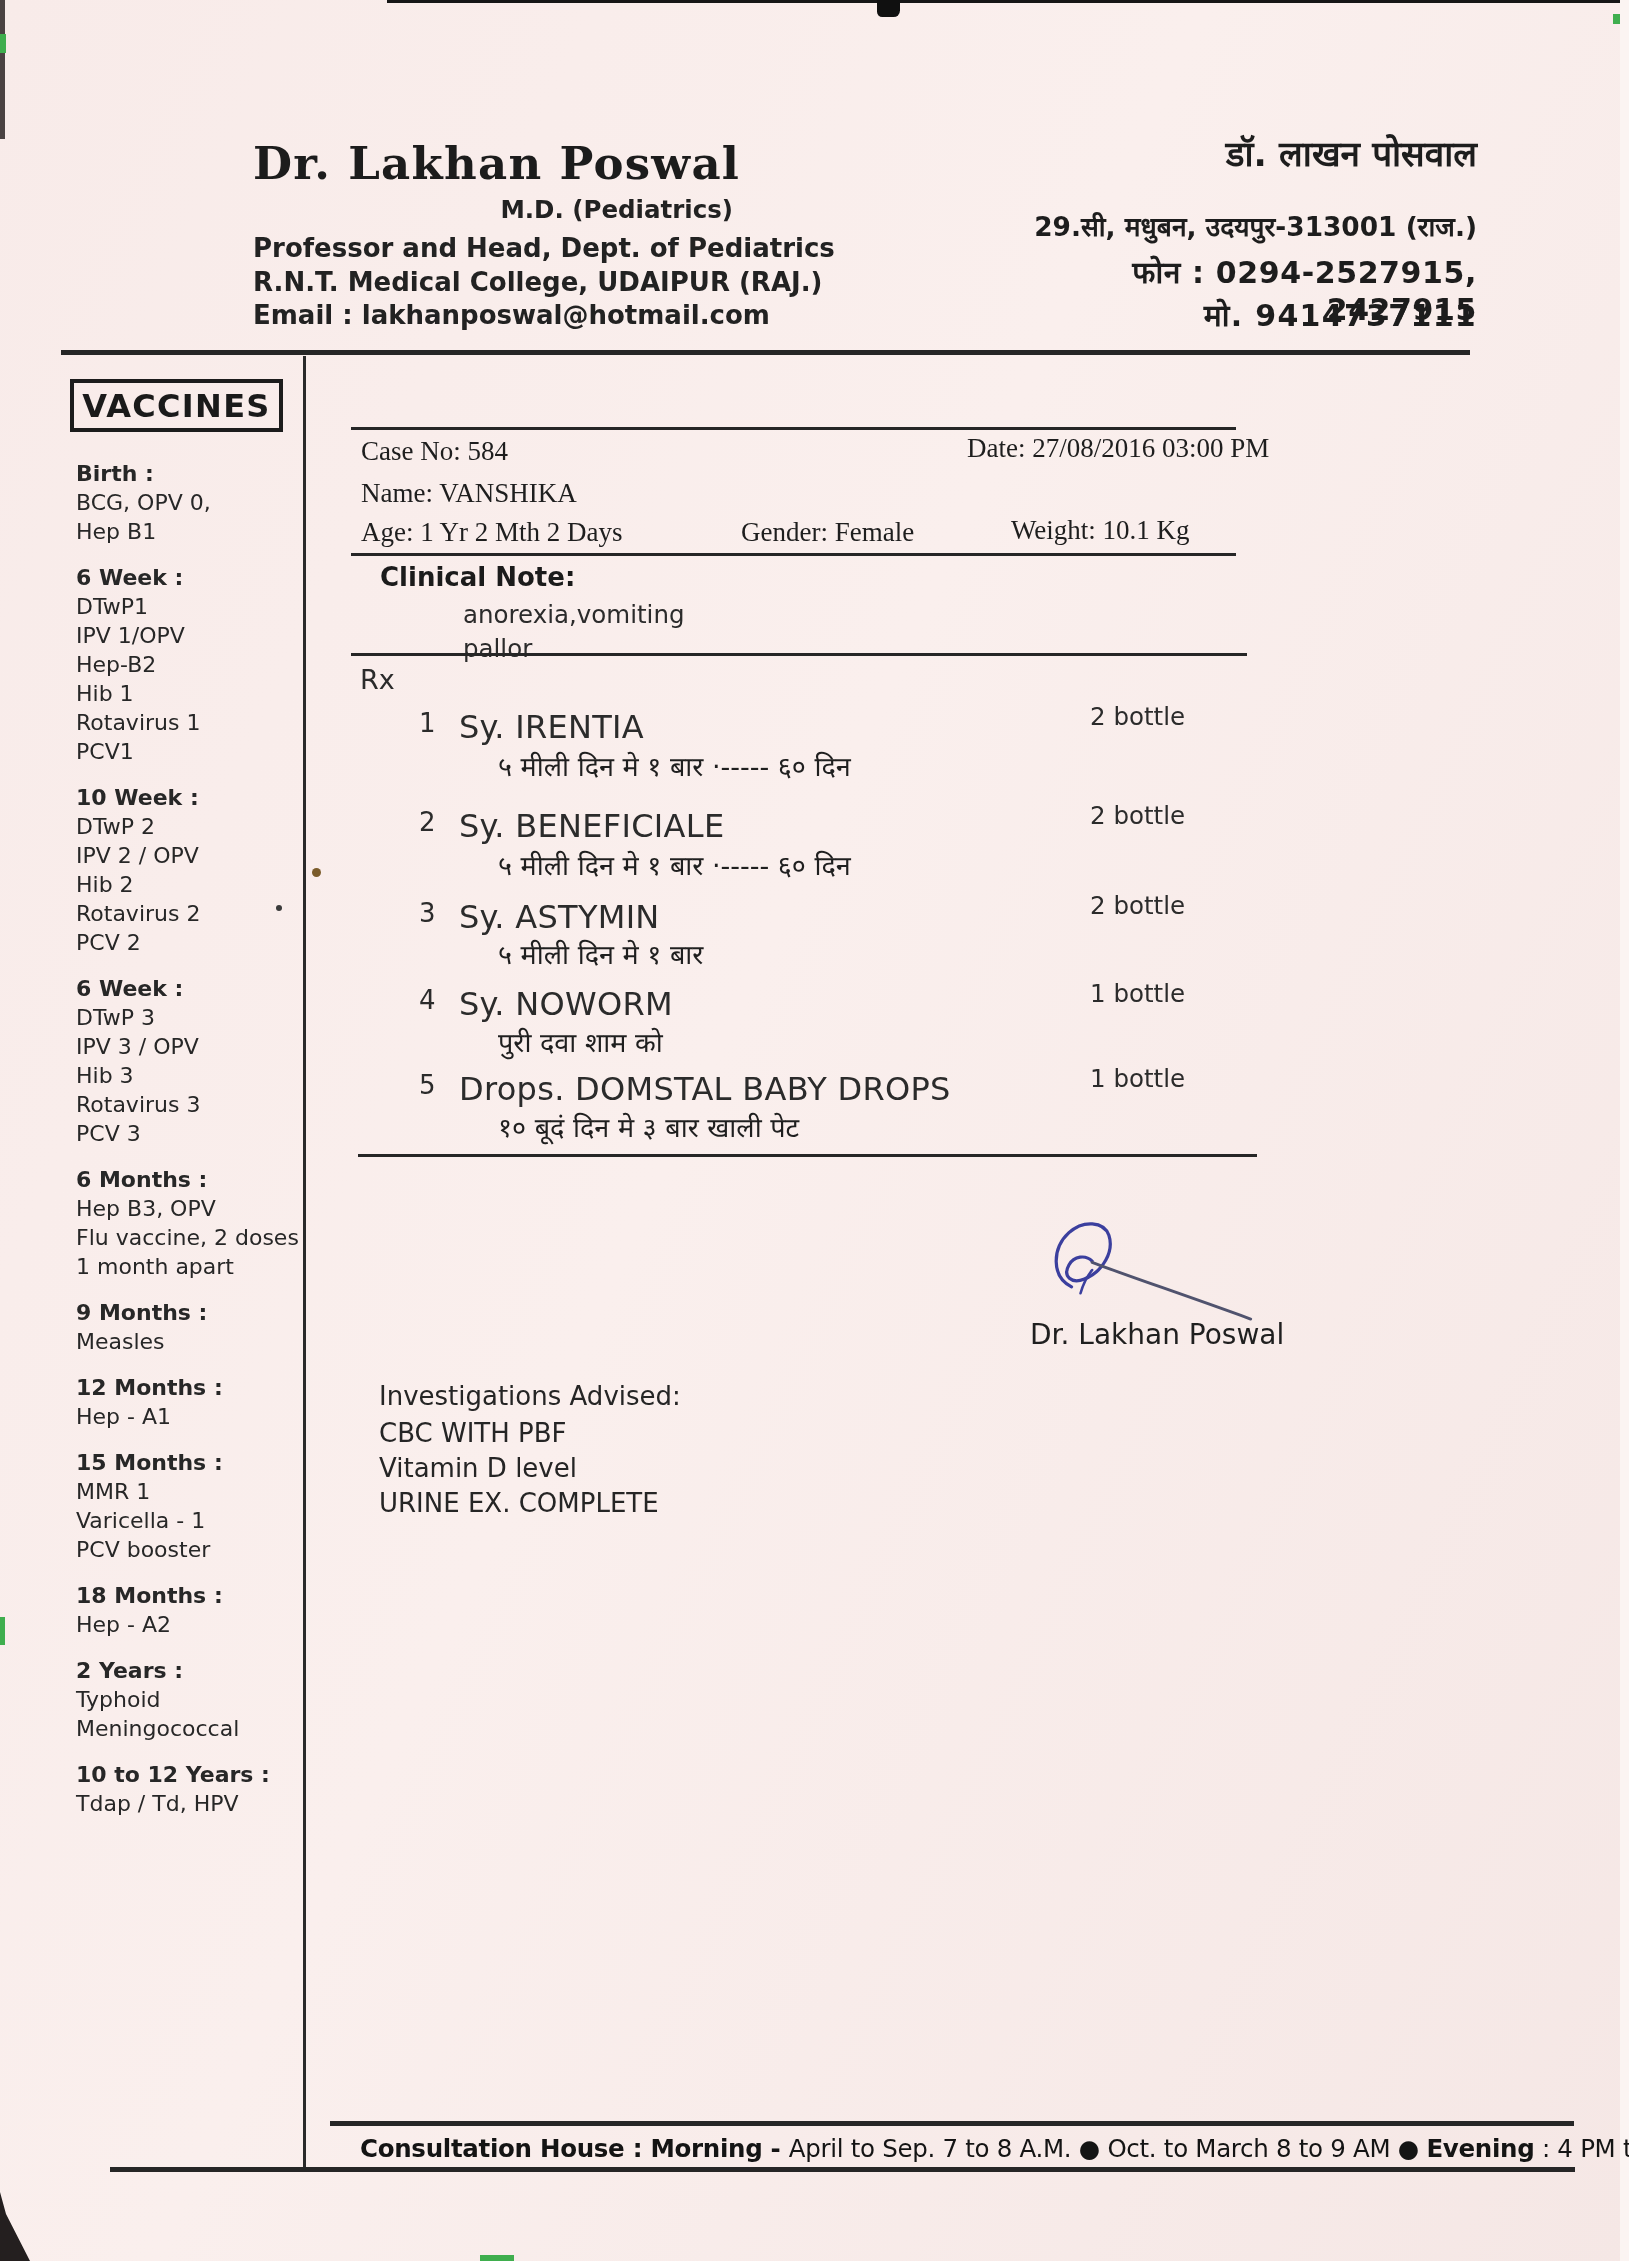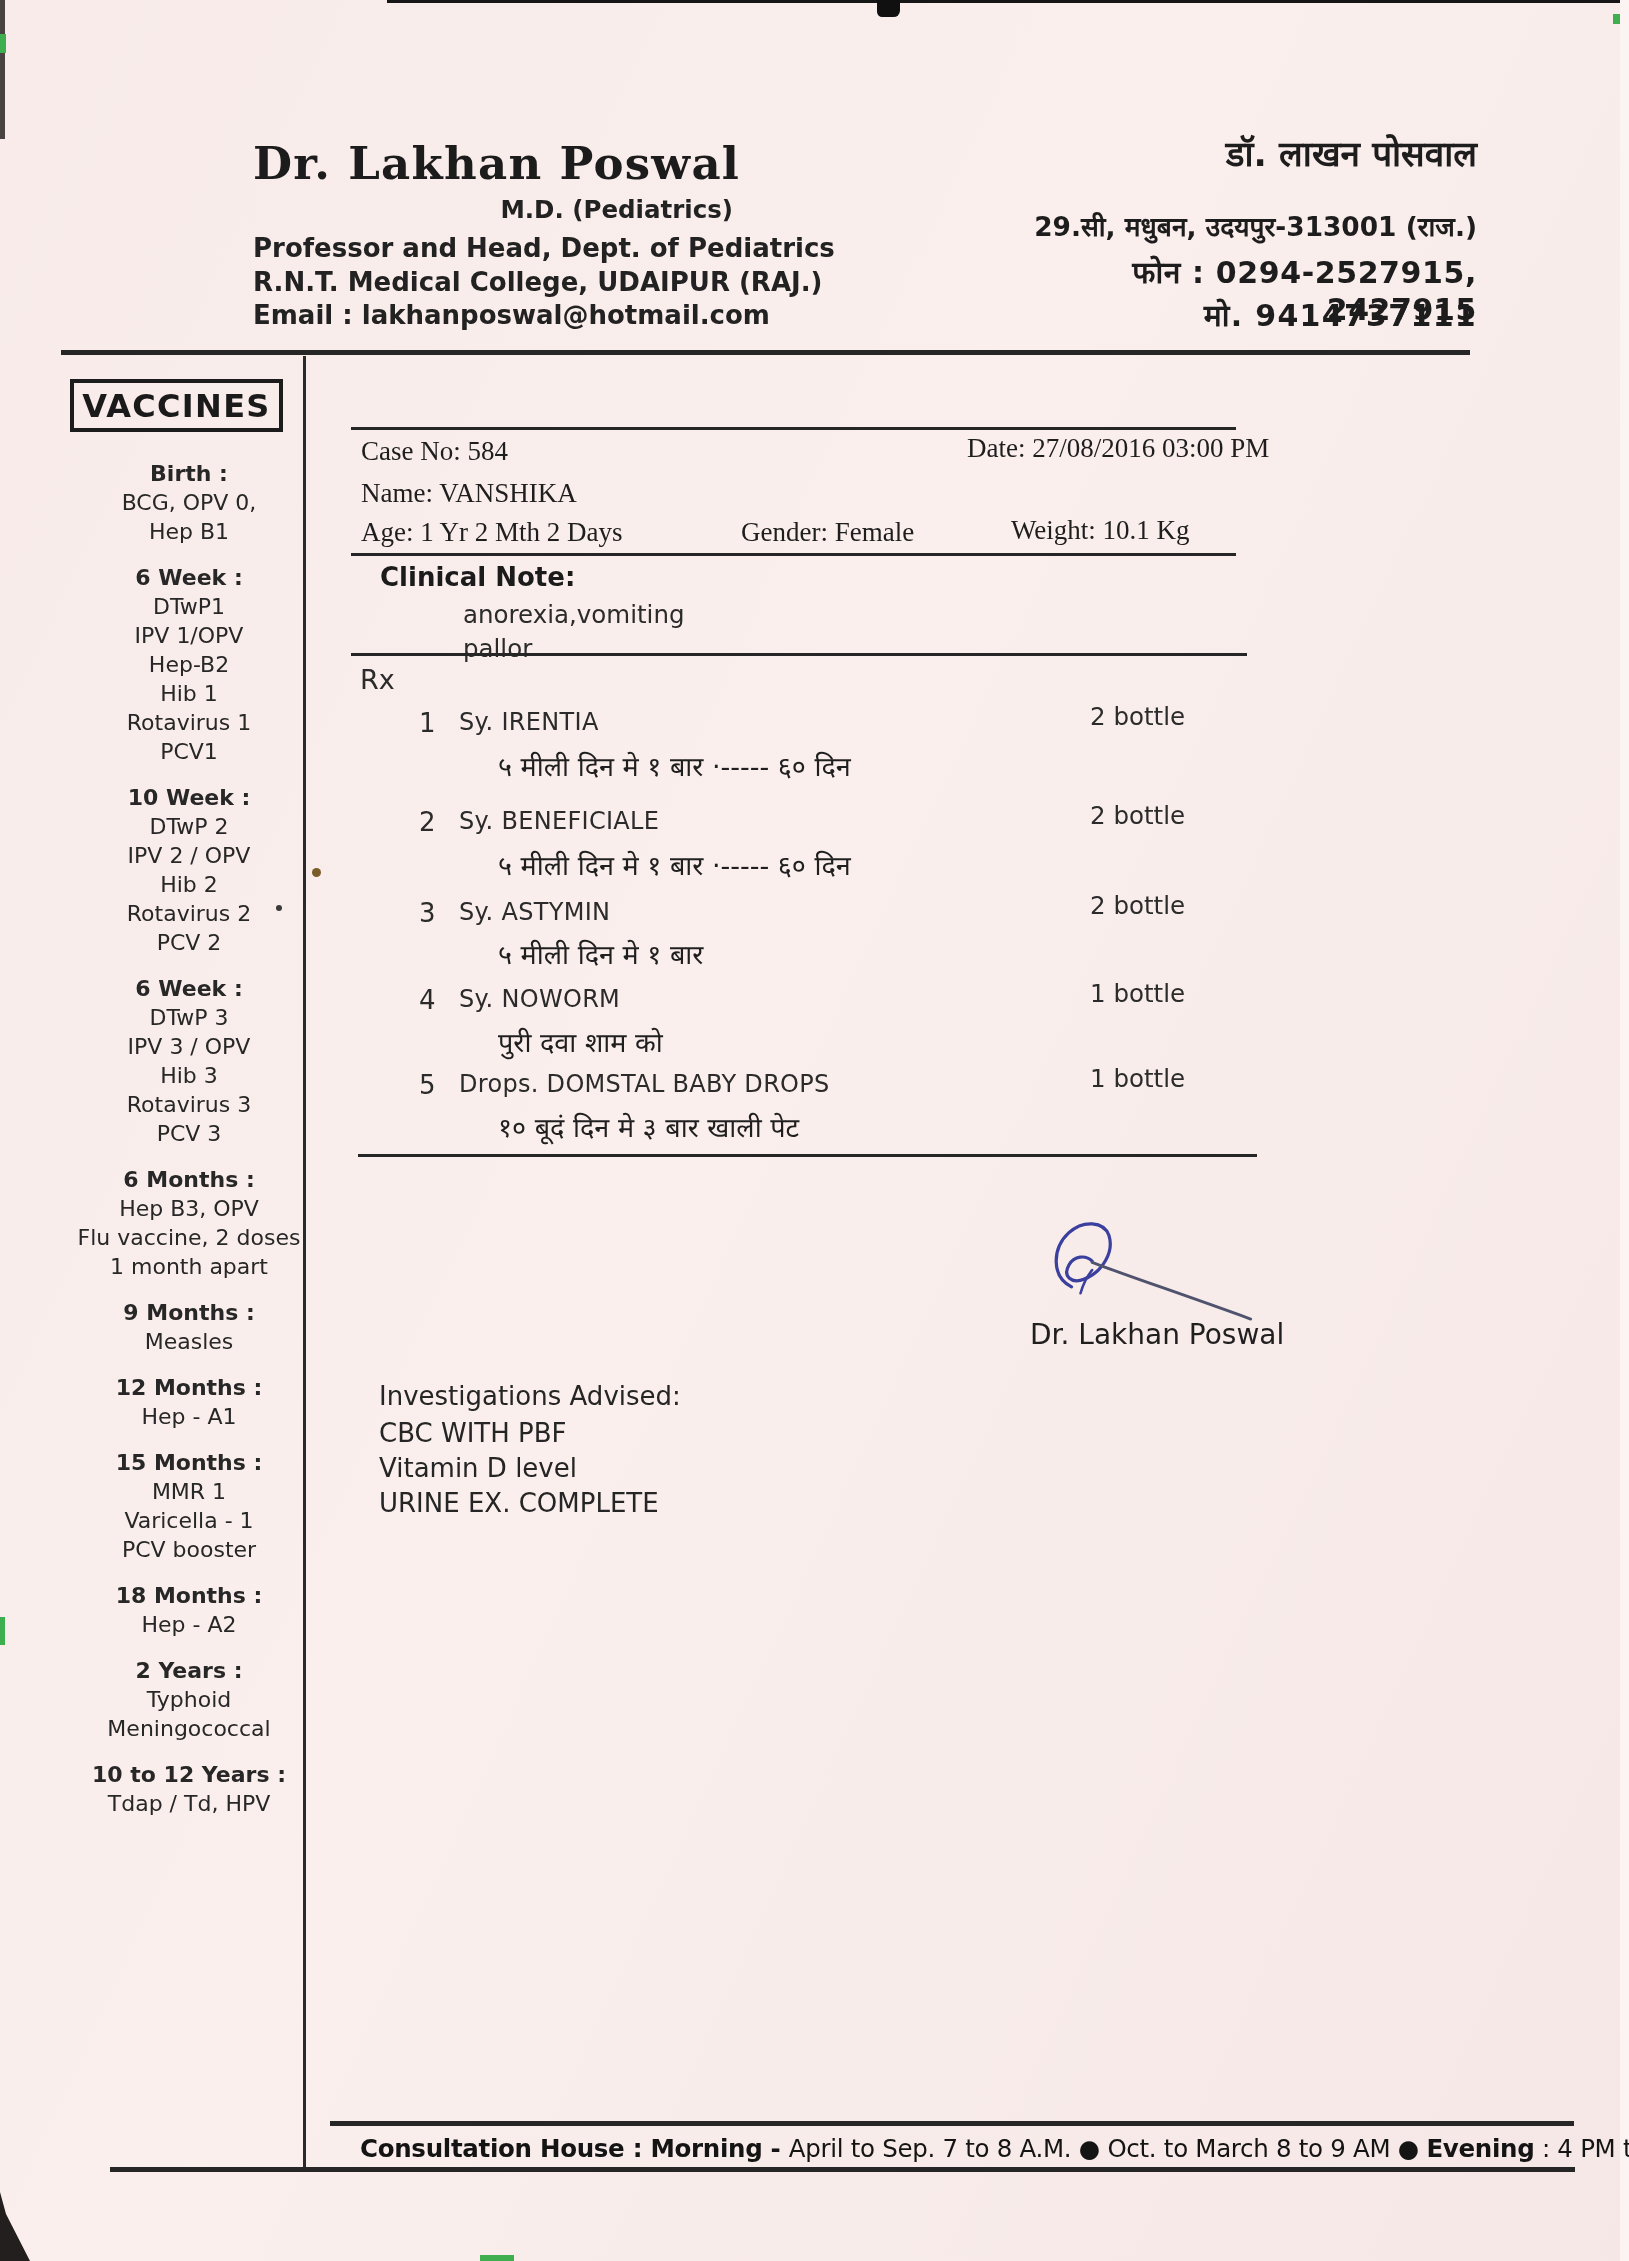--- a/index.html
+++ b/index.html
@@ -22,30 +22,30 @@
   .hdr-hi{width:490px;text-align:right;font-weight:bold;color:#1d1d1d;}
   .hname{font-size:35px;}
   .haddr{font-size:26.4px;}
   .hphone{font-size:30px;letter-spacing:0.6px;}
   .hmobile{font-size:30px;letter-spacing:1.3px;}
 
   
   .vbox{border:4.5px solid #1c1c1c;width:205px;height:45px;text-align:center;
         font-size:32px;font-weight:bold;letter-spacing:1.3px;line-height:46px;color:#1a1a1a;}
   .side{width:226px;font-size:22px;line-height:29px;color:#272727;}
-  .sec{margin-bottom:17px;text-align:center;}
+  .sec{margin-bottom:17px;}
   .sec-t{font-weight:bold;}
 
   
   .pinfo{font-size:27px;color:#1e1e1e;}
   .cn-h{font-size:26px;font-weight:bold;color:#1b1b1b;}
   .note{font-size:24.5px;color:#2b2b2b;}
   .rx-label{font-size:27px;color:#2b2b2b;}
   .rx-num{font-size:26px;color:#2b2b2b;}
-  .rx-name{font-size:24px;letter-spacing:0.3px;color:#2b2b2b;}
+  .rx-name{font-size:32px;letter-spacing:0.3px;color:#2b2b2b;}
   .rx-qty{font-size:24.5px;color:#2b2b2b;}
   .rx-dose{font-size:27px;color:#1f1f1f;}
   .signer{font-size:28px;color:#1f1f1f;}
   .inv{font-size:26px;color:#252525;line-height:35px;}
 
   
   .advice{font-size:27px;font-weight:bold;color:#1b1b1b;white-space:nowrap;}
   .consult{font-size:24.5px;color:#141414;white-space:nowrap;letter-spacing:-0.3px;}
   .consult b{font-weight:bold;}
 

